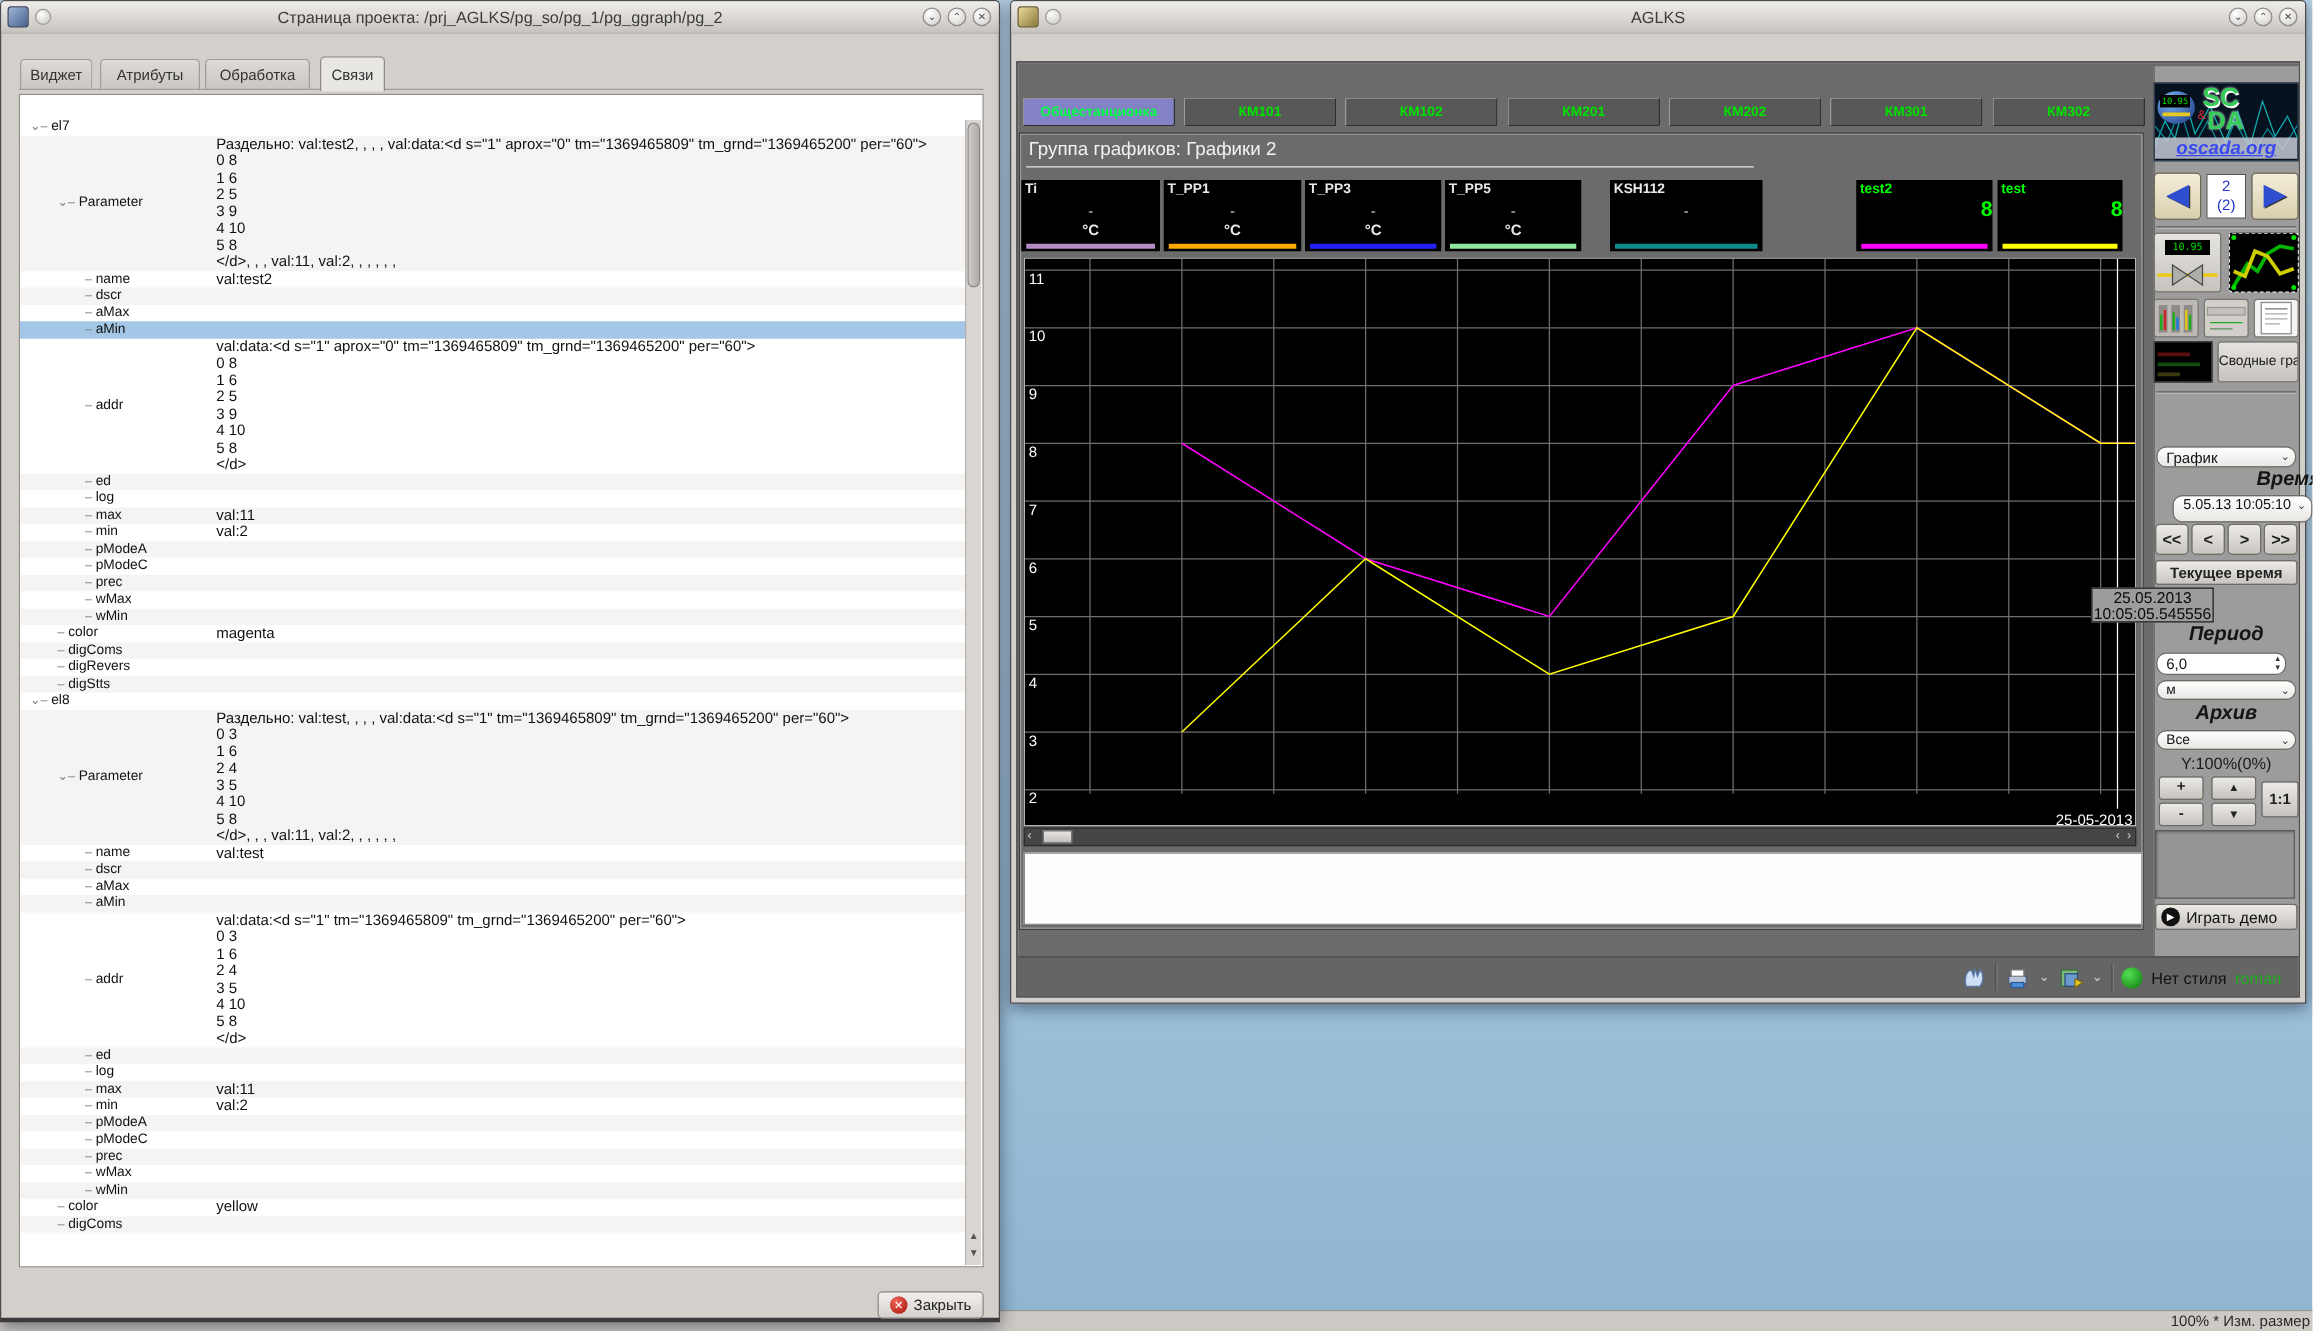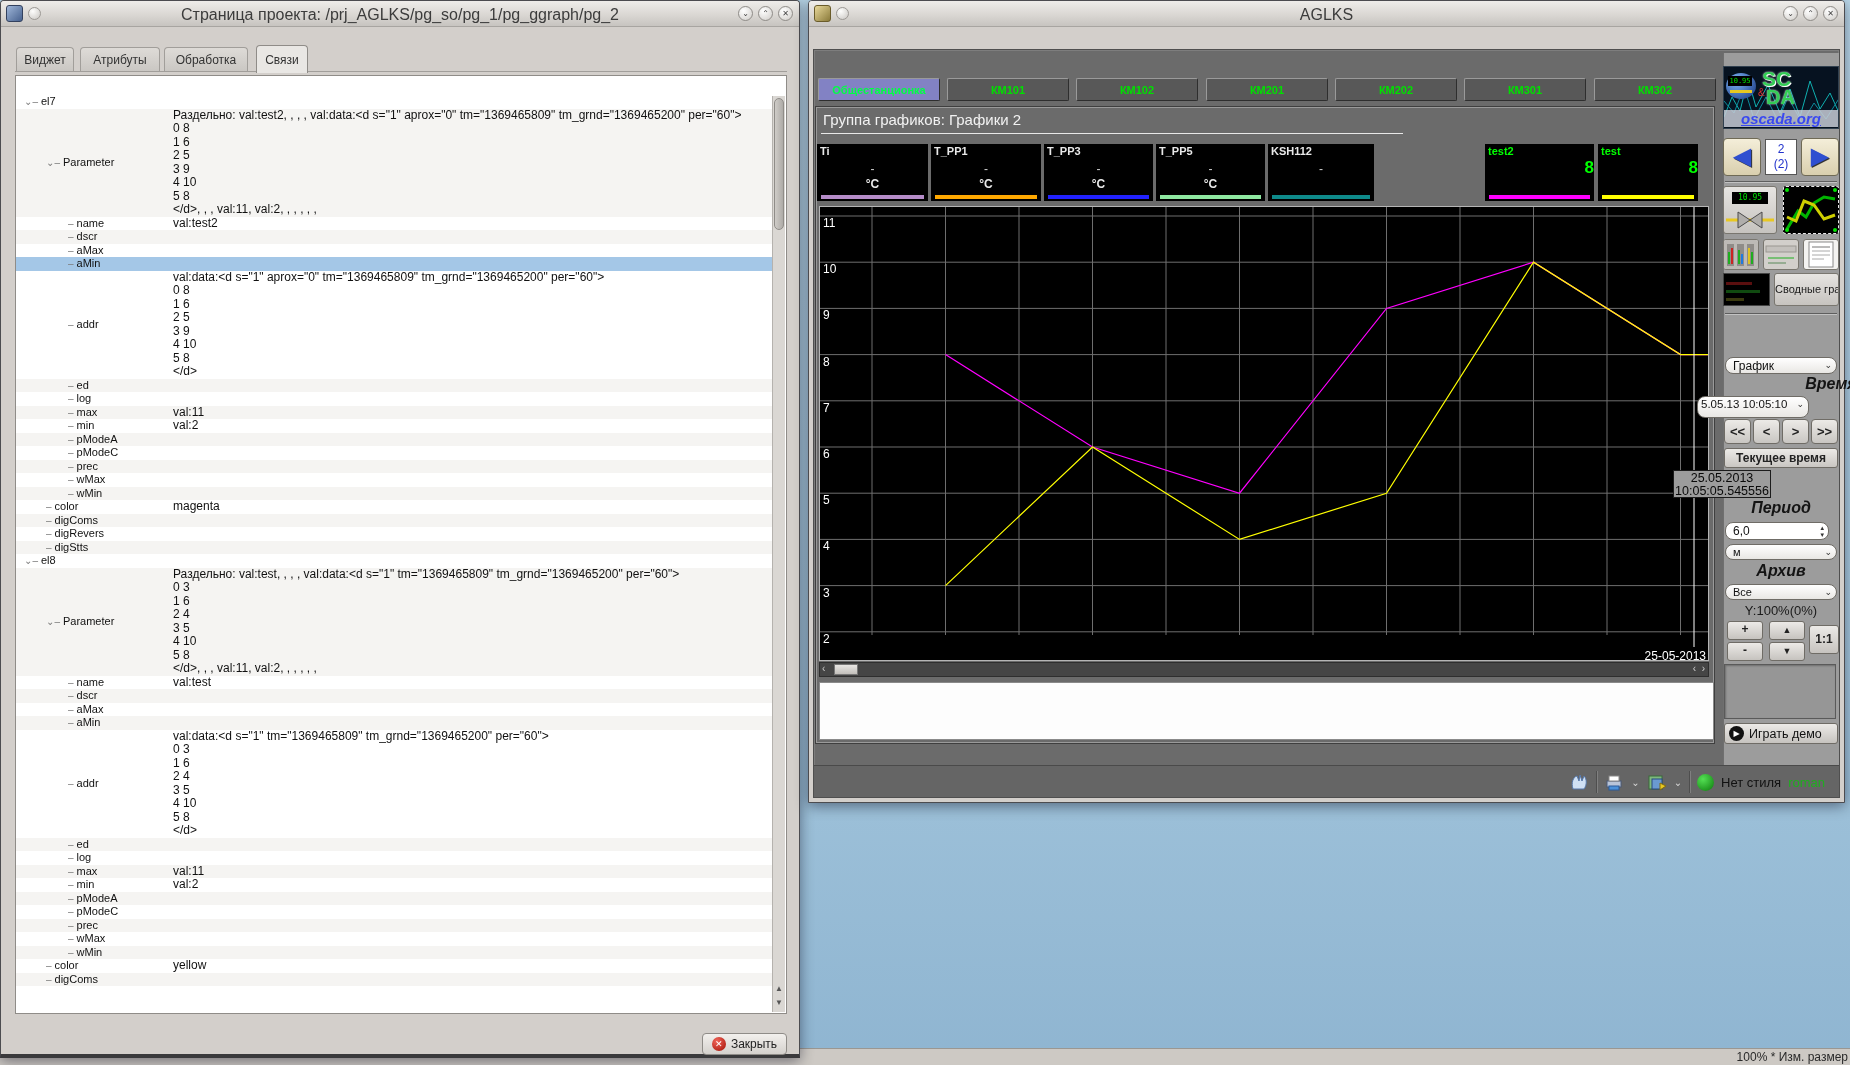--- a/index.html
+++ b/index.html
@@ -14,21 +14,21 @@
     border-top:1px solid #9a9792; font-size:12px; color:#2a2a2a;
     text-align:right; padding:1px 2px 0 0; white-space:nowrap; overflow:hidden; }
 
   
   .window { position:absolute; background:#d3cfcb; border:1px solid #4c4c50;
     border-radius:4px 4px 0 0; box-shadow:0 3px 14px rgba(0,0,20,.45); }
   .titlebar { position:absolute; left:0; top:0; right:0; height:26px;
     background:linear-gradient(180deg,#efedea,#d8d5d1 60%,#c7c4c0);
     border-bottom:1px solid #a8a5a1; border-radius:3px 3px 0 0; }
   .title-text { position:absolute; top:5px; left:0; right:0; text-align:center;
-    font-size:16px; color:#3c3c3c; white-space:nowrap; overflow:hidden; }
+    font-size:13px; color:#3c3c3c; white-space:nowrap; overflow:hidden; }
   .app-icon { position:absolute; left:5px; top:4px; width:17px; height:17px;
     border-radius:3px; background:linear-gradient(135deg,#9fb6d8,#47618e);
     border:1px solid #33415e; }
   .menu-dot { position:absolute; left:27px; top:6px; width:13px; height:13px;
     border-radius:50%; background:radial-gradient(circle at 35% 30%,#fdfdfc,#c9c6c2);
     border:1px solid #9c9995; }
   .win-controls { position:absolute; top:5px; right:6px; display:flex; gap:5px; }
   .win-btn { width:15px; height:15px; border-radius:50%;
     background:radial-gradient(circle at 35% 30%,#ffffff,#cfccc8);
     border:1px solid #8f8c88; font-size:8px; line-height:13px; text-align:center;
@@ -575,21 +575,21 @@
           <div class="pv">-</div>
           <div class="pu">°C</div>
           <div class="pbar" style="background: rgb(34, 34, 255);"></div>
         </div>
         <div class="pbox" style="left: 347px; width: 109px;">
           <div class="pn" style="color: rgb(232, 232, 232);">T_PP5</div>
           <div class="pv">-</div>
           <div class="pu">°C</div>
           <div class="pbar" style="background: rgb(142, 232, 160);"></div>
         </div>
-        <div class="pbox" style="left: 459px; width: 106px;">
+        <div class="pbox" style="left: 479px; width: 122px;">
           <div class="pn" style="color: rgb(232, 232, 232);">KSH112</div>
           <div class="pv">-</div>
           <div class="pu"></div>
           <div class="pbar" style="background: rgb(14, 138, 138);"></div>
         </div>
         <div class="pbox" style="left: 676px; width: 109px;">
           <div class="pn" style="color: rgb(0, 255, 0);">test2</div>
           <div class="pv big" style="color: rgb(0, 255, 0);">8</div>
           <div class="pu"></div>
           <div class="pbar" style="background: rgb(255, 0, 255);"></div>
@@ -747,21 +747,21 @@
       <span>Сводные граф</span>
     </div>
 
     <div class="sdivider abs" style="left:916px; top:312px; width:112px;"></div>
 
     <div class="combo abs" style="left:916px; top:356px; width:112px; height:17px;">
       <span>График</span>
       <span class="carr">⌄</span>
     </div>
     <div class="sheading abs" style="left:964px; top:374px; width:116px;">Время</div>
-    <div class="combo abs" style="left:888px; top:395px; width:112px; height:22px; padding-left:3px; font-size:11.5px;">
+    <div class="combo abs" style="left:929px; top:395px; width:112px; height:22px; padding-left:3px; font-size:11.5px;text-align:center;">
       <span>5.05.13 10:05:10</span>
       <span class="carr">⌄</span>
     </div>
     <div id="navbtns"></div>
     <div class="navbtn abs" id="curtimebtn" style="left:915px; top:447px; width:114px; height:20px;">
       <span>Текущее время</span>
     </div>
     <div id="timedisp" class="abs" style="left:864px; top:469px; width:98px; height:28px;">
       <div>25.05.2013</div>
       <div>10:05:05.545556</div>

